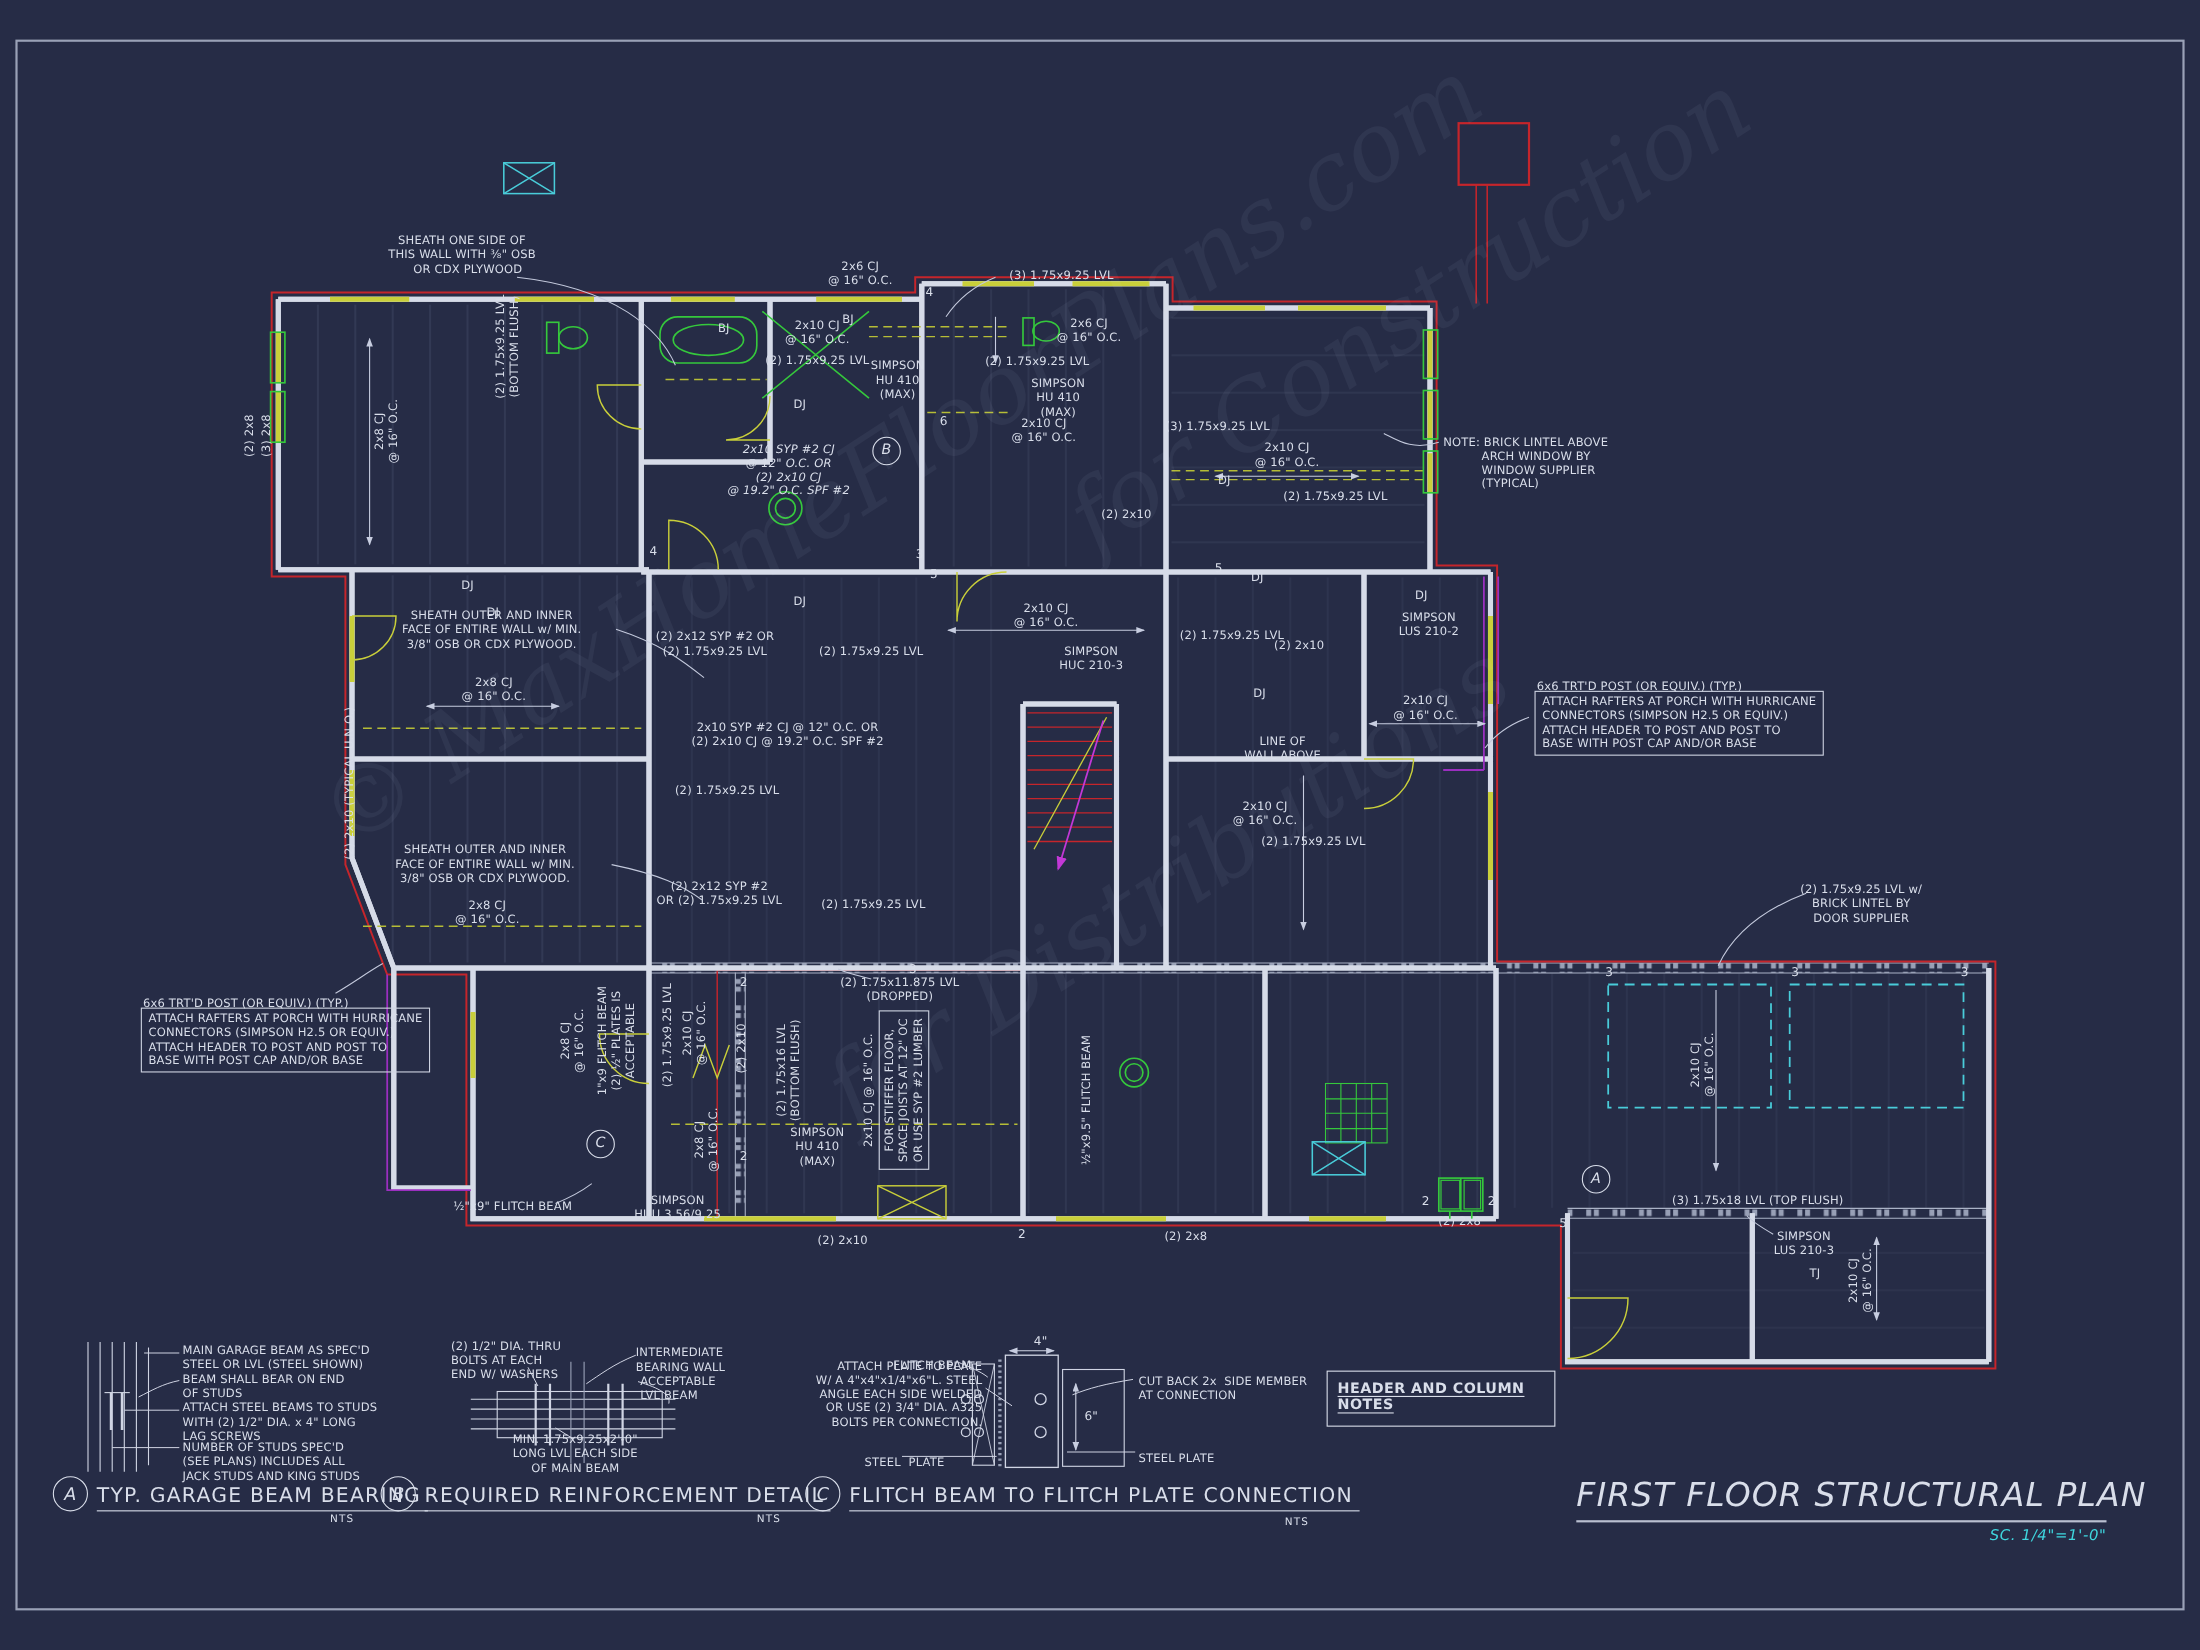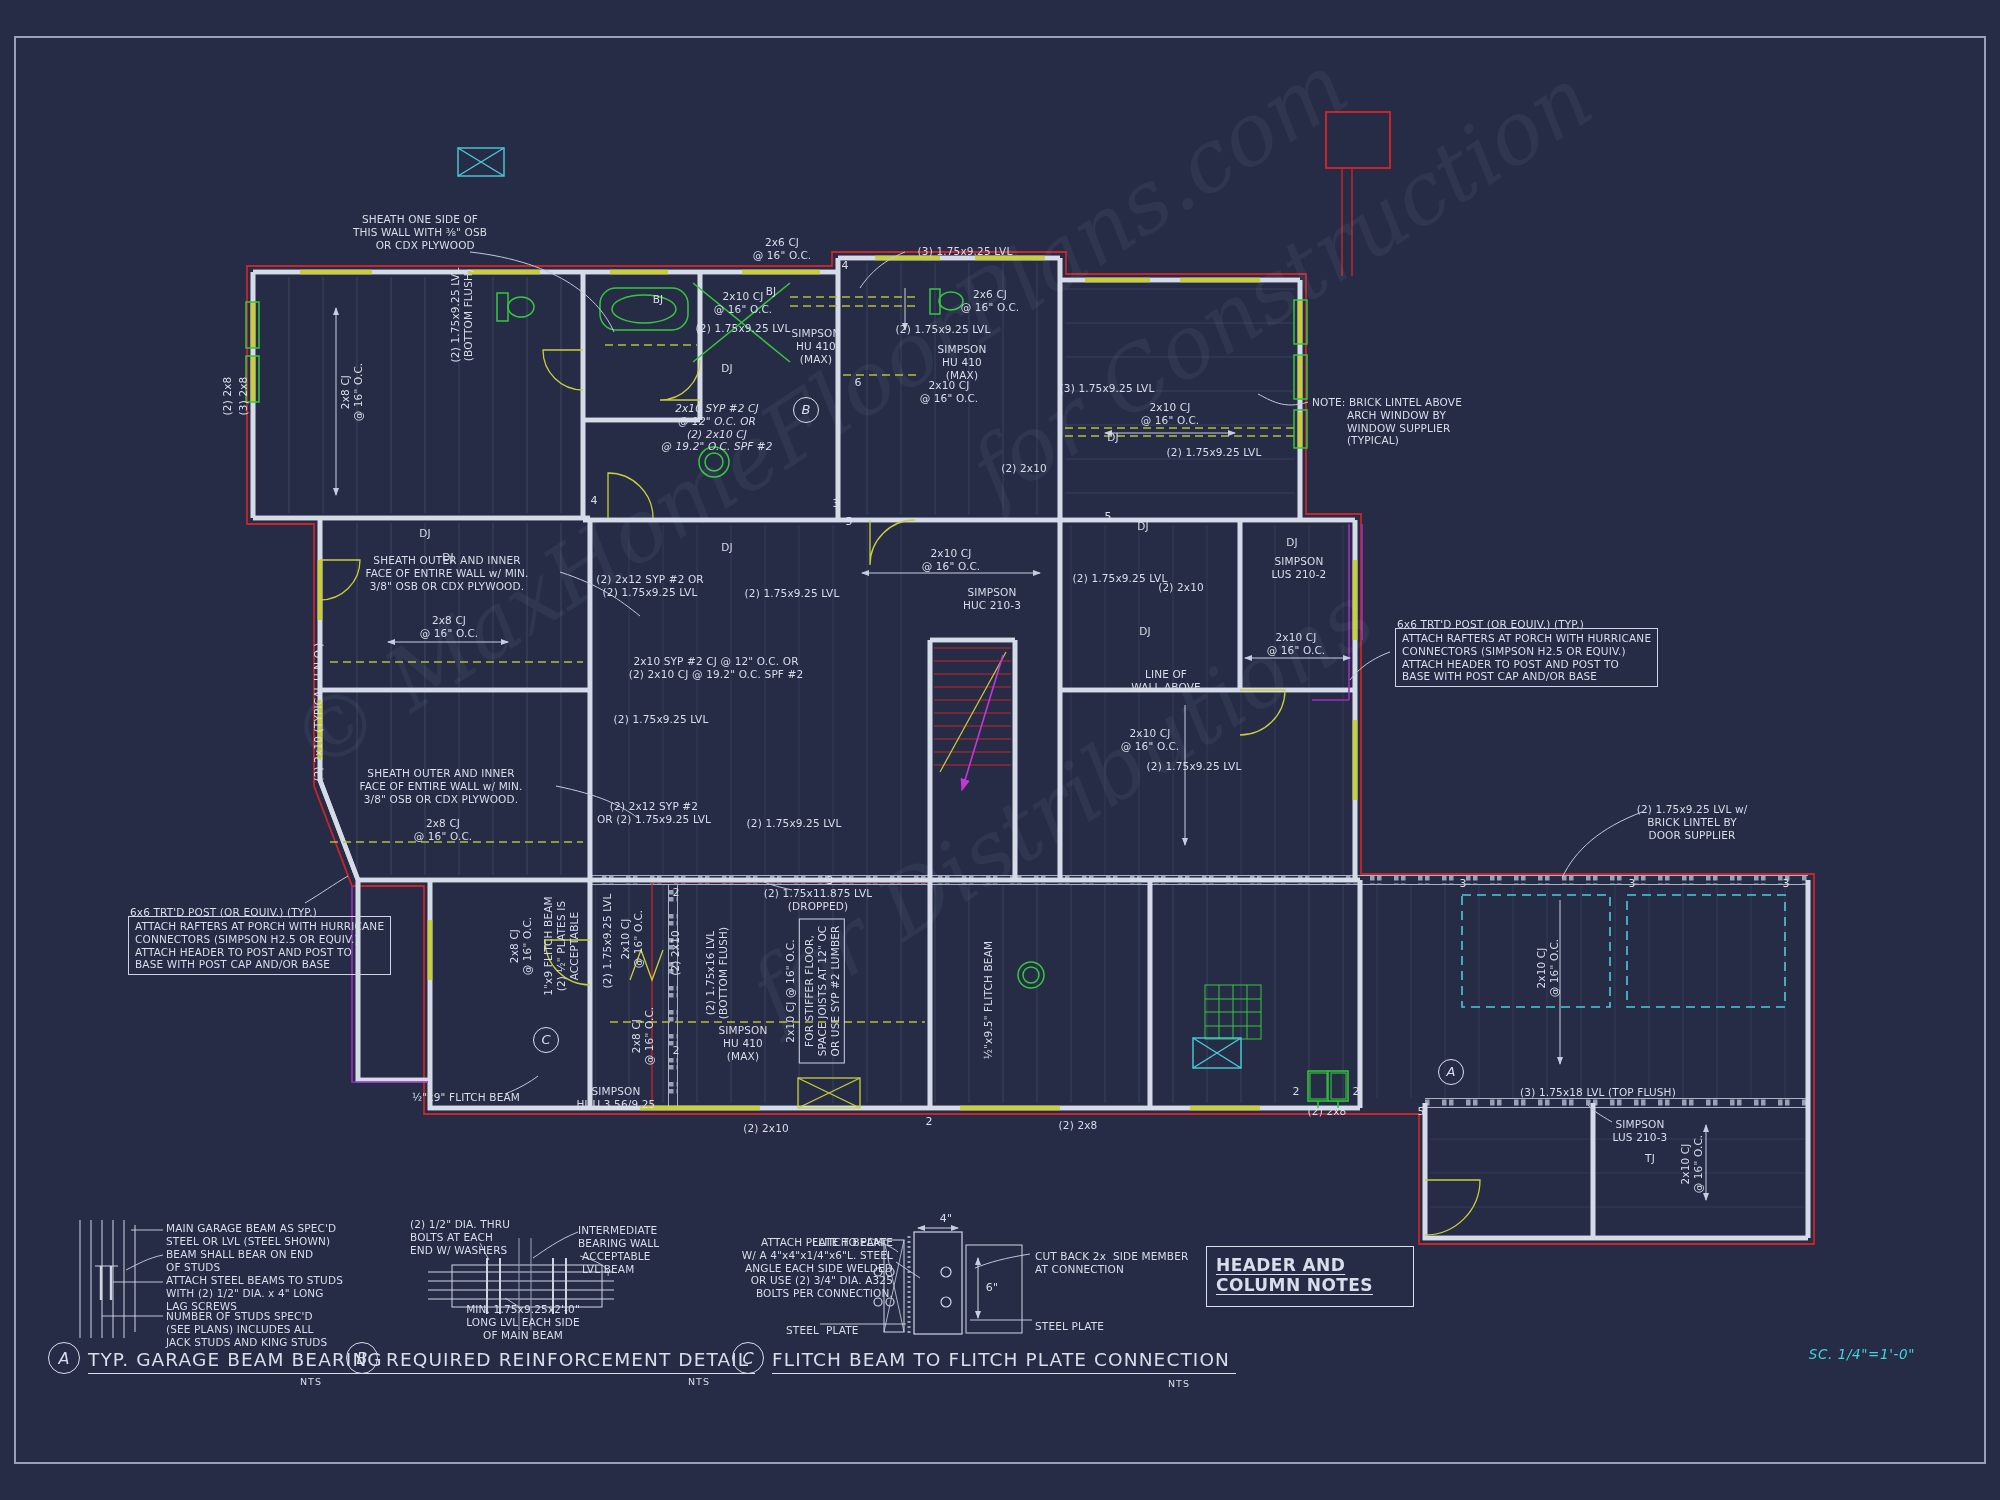--- a/index.html
+++ b/index.html
@@ -11,21 +11,21 @@
   .wm{position:absolute;font-family:"DejaVu Serif",serif;font-style:italic;font-size:86px;
       color:#dce4ff;opacity:.05;white-space:nowrap;transform:rotate(-33deg);transform-origin:left center;}
   .lbl{position:absolute;font-size:10.5px;line-height:1.22;letter-spacing:.15px;white-space:pre;
        text-align:center;color:#d9deea;transform:translate(-50%,-50%);}
   .num{font-size:11px;}
   .boxed{border:1px solid #cfd4e2;padding:3px 6px;}
   .circ{width:24px;height:24px;border:1.5px solid #d9deea;border-radius:50%;font-size:13px;
         font-style:italic;display:flex;align-items:center;justify-content:center;}
   .notesbox{position:absolute;left:1206px;top:1246px;width:188px;border:1.3px solid #d9deea;
             padding:8px 9px 2px;background:rgba(38,44,70,.25);}
-  .notesbox h3{margin:0 0 9px;font-size:17px;font-weight:bold;letter-spacing:.4px;
+  .notesbox h3{margin:0 0 9px;font-size:13px;font-weight:bold;letter-spacing:.4px;
                text-decoration:underline;text-underline-offset:3px;}
   .notesbox p{margin:0 0 10px;font-size:10.5px;line-height:1.32;}
   .dt{position:absolute;display:flex;align-items:flex-end;gap:8px;}
   .dt .tag{width:30px;height:30px;border:1.6px solid #d9deea;border-radius:50%;display:flex;
            align-items:center;justify-content:center;font-size:16px;font-style:italic;flex:none;}
   .dt .ti{font-size:18.5px;letter-spacing:1.1px;border-bottom:1.5px solid #d9deea;
           padding:0 6px 3px 0;white-space:nowrap;}
   .nts{position:absolute;font-size:9.5px;letter-spacing:1px;}
   .titleblock{position:absolute;left:1433px;top:1342px;width:482px;text-align:right;}
   .titleblock .t{display:block;font-size:30px;font-style:italic;letter-spacing:1px;white-space:nowrap;
@@ -467,16 +467,17 @@
   </div>
   <span class="nts" style="left:688px;top:1376px;">NTS</span>
 
   <div class="dt" style="left:732px;top:1342px;">
     <span class="tag">C</span>
     <span class="ti">FLITCH BEAM TO FLITCH PLATE CONNECTION</span>
   </div>
   <span class="nts" style="left:1168px;top:1378px;">NTS</span>
 
   <div class="titleblock">
+    <span class="t">FIRST FLOOR STRUCTURAL PLAN</span>
     <span class="s">SC. 1/4"=1'-0"</span>
   </div>
 
 </div>
 
 </body></html>

